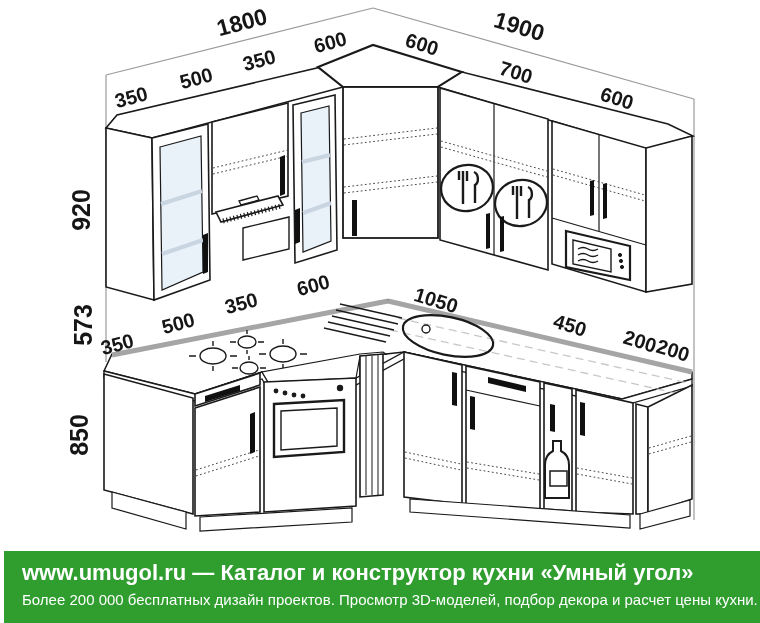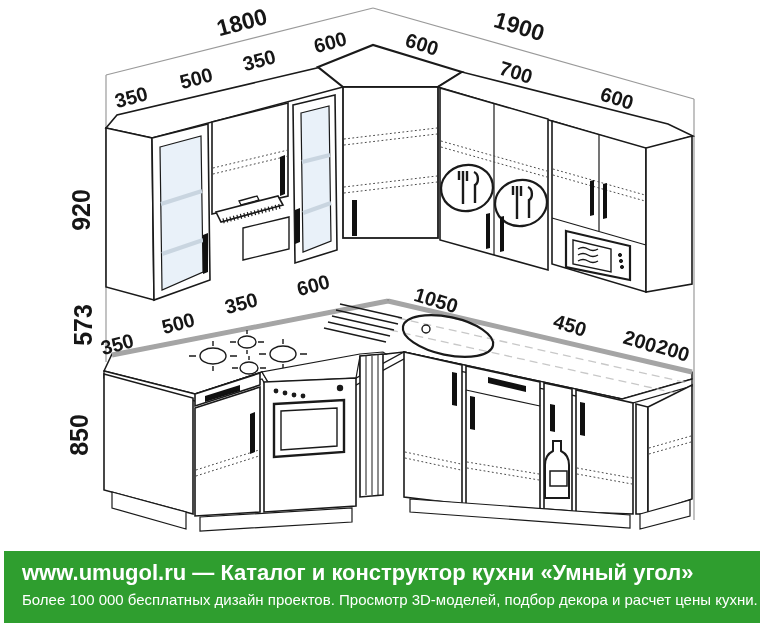--- a/index.html
+++ b/index.html
@@ -231,15 +231,15 @@
       <text class="fs20" x="434" y="307" transform="rotate(17 434 307)">1050</text>
       <text class="fs20" x="568" y="332" transform="rotate(17 568 332)">450</text>
       <text class="fs20" x="638" y="348" transform="rotate(17 638 348)">200</text>
       <text class="fs20" x="671" y="357" transform="rotate(17 671 357)">200</text>
     </g>
   </svg>
   </div>
 
   <div class="footer">
     <div class="footer-line1">www.umugol.ru — Каталог и конструктор кухни «Умный угол»</div>
-    <div class="footer-line2">Более 100 000 бесплатных дизайн проектов. Просмотр 3D-моделей, подбор декора и расчет цены кухни.</div>
+    <div class="footer-line2">Более 200 000 бесплатных дизайн проектов. Просмотр 3D-моделей, подбор декора и расчет цены кухни.</div>
   </div>
 </div>
 
 </body></html>

